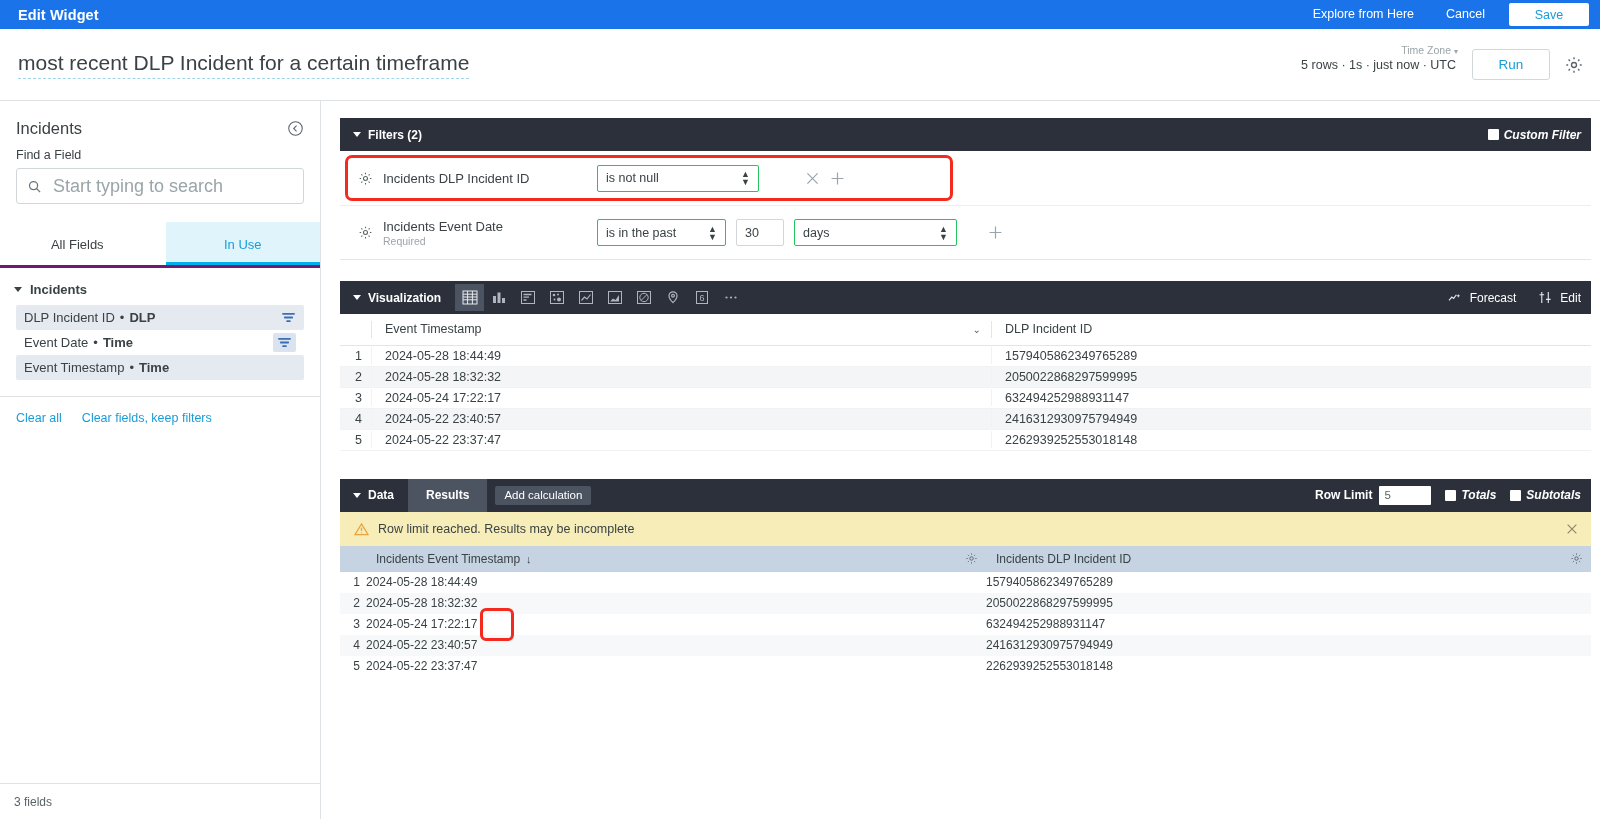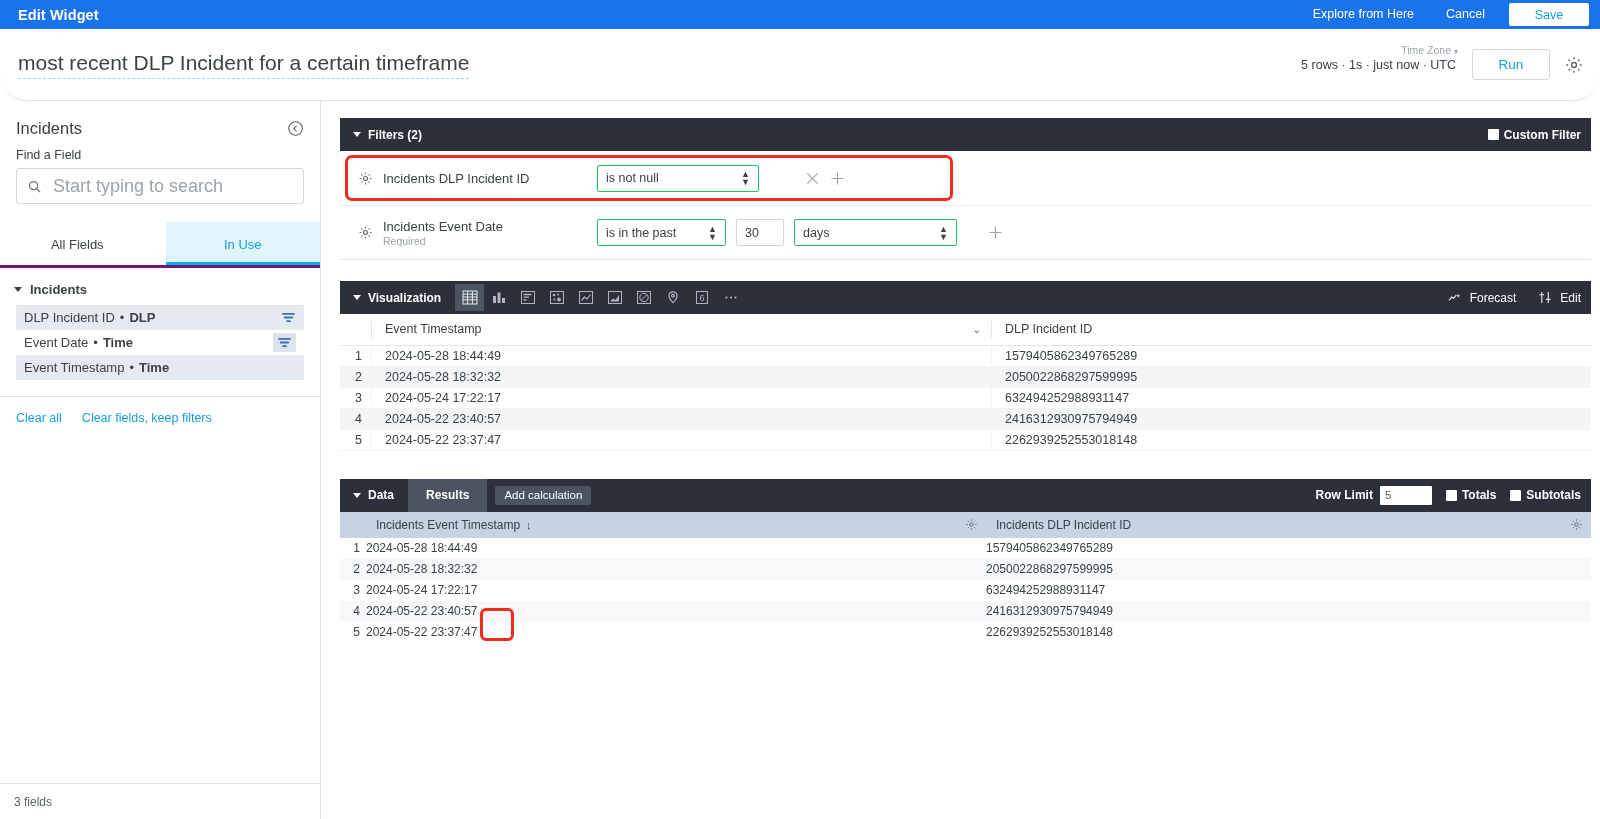--- a/index.html
+++ b/index.html
@@ -60,21 +60,20 @@
   }
 
   
   .titlerow {
     height: 72px;
     background: #ffffff;
     border-bottom: 1px solid #dee2e5;
     display: flex;
     align-items: center;
     padding: 0 16px 0 18px;
-    border-radius: 27px;
   }
   .widget-title {
     font-size: 21px;
     color: #3a4245;
     font-weight: 400;
     border-bottom: 1px dashed #9fd4ea;
     padding-bottom: 3px;
     cursor: text;
   }
   .titlerow-right {
@@ -241,21 +240,21 @@
     cursor: pointer;
     height: 100%;
   }
   .tri-w { width: 0; height: 0; border-left: 4.5px solid transparent;
            border-right: 4.5px solid transparent; border-top: 5.5px solid #ffffff; }
   .bar-right { margin-left: auto; display: flex; align-items: center; gap: 0; padding-right: 10px; }
   .chk {
     width: 11px; height: 11px; background: #fff; border-radius: 1px;
     display: inline-block; flex: 0 0 auto;
   }
-  .chk-item { display: flex; align-items: center; gap: 5px; font-weight: 700; font-size: 12px; cursor: pointer; margin-left: 14px;}
+  .chk-item { display: flex; align-items: center; gap: 5px; font-weight: 700; font-size: 12px; cursor: pointer; margin-left: 14px; font-style: italic;}
 
   
   .filters-area { border-bottom: 1px solid #e3e6e8; }
   .filter-row {
     display: flex; align-items: center;
     height: 54px;
     padding-left: 18px;
     position: relative;
   }
   .filter-row.second { border-top: 1px solid #eceef0; }
@@ -750,20 +749,35 @@
           <span>Totals</span>
         </div>
         <div class="chk-item">
           <span class="chk"></span>
           <span>Subtotals</span>
         </div>
       </div>
 
     </div>
 
+    <div class="warn">
+      <span>
+        <svg width="15" height="14" viewBox="0 0 16 14" fill="none" stroke="#e8a33d" stroke-width="1.3">
+          <path d="M8 1.5L15 13H1z"></path>
+            <path d="M8 5.5v3.5" stroke-width="1.5"></path>
+            <circle cx="8" cy="11" r=".6" fill="#e8a33d" stroke="none"></circle>
+        </svg>
+      </span>
+      <span>Row limit reached. Results may be incomplete</span>
+      <span class="warn-x">
+        <svg width="14" height="14" viewBox="0 0 16 16" stroke="#8b8469" stroke-width="1.3">
+            <path d="M3 3l10 10M13 3L3 13"></path>
+          </svg>
+      </span>
+    </div>
 
     <table class="res-table" style="position:relative;">
       <colgroup>
           <col style="width:26px">
           <col style="width:620px">
           <col>
         </colgroup>
       <thead>
         <tr>
           <th></th>

